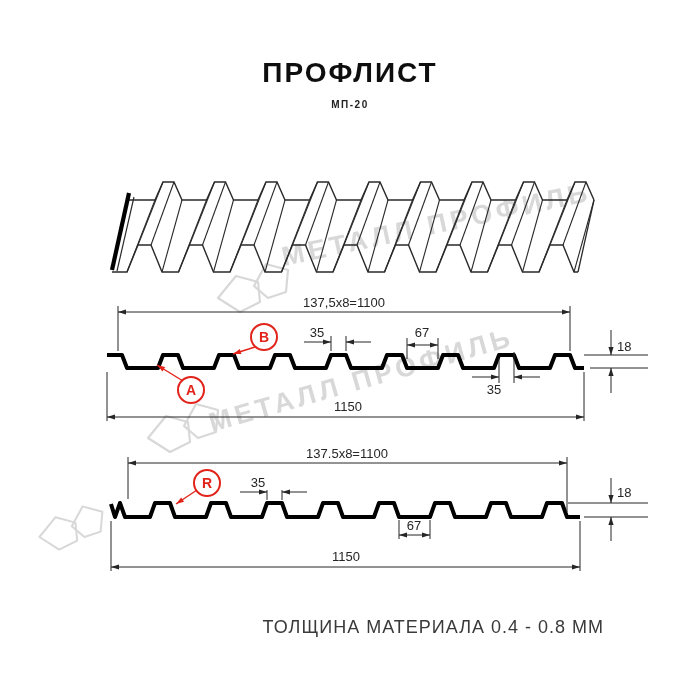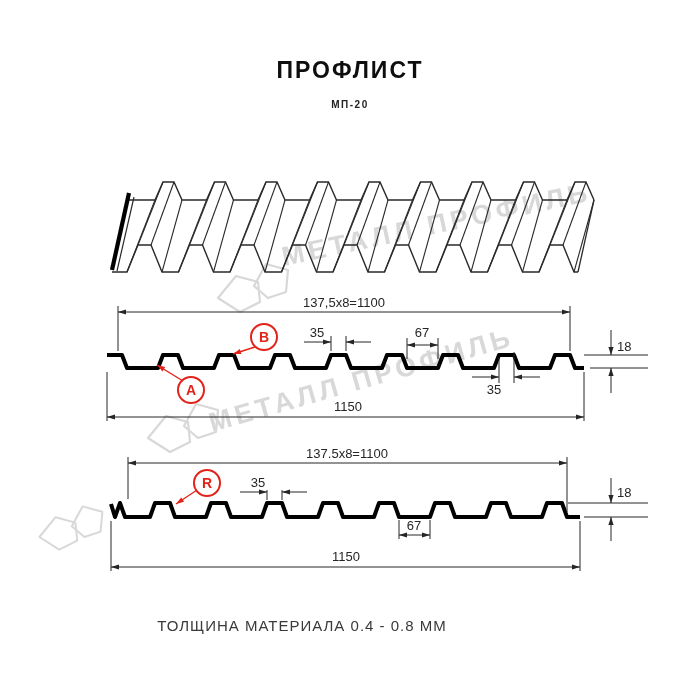--- a/index.html
+++ b/index.html
@@ -1,23 +1,23 @@
 <!DOCTYPE html>
 <html><head>
 <meta charset="utf-8">
 <style>
   html,body{margin:0;padding:0;background:#ffffff;}
   body{width:700px;height:700px;position:relative;overflow:hidden;
        font-family:"Liberation Sans",sans-serif;}
   .title{position:absolute;top:57px;left:0;width:700px;text-align:center;
-         font-size:23px;font-weight:bold;letter-spacing:2px;color:#0e0e0e;}
+         font-size:28px;font-weight:bold;letter-spacing:2px;color:#0e0e0e;}
   .subtitle{position:absolute;top:99px;left:0;width:700px;text-align:center;
          font-size:10px;font-weight:600;letter-spacing:1.5px;color:#222;}
-  .footer{position:absolute;top:617px;left:0;width:604px;text-align:center;
-         font-size:15px;letter-spacing:1px;color:#3a3a3a;}
+  .footer{position:absolute;top:617px;left:0;width:604px;text-align:right;
+         font-size:18px;letter-spacing:1px;color:#3a3a3a;}
   svg{position:absolute;top:0;left:0;}
   .dimtext{font-size:13px;fill:#262626;}
   .wmtext{font-size:27px;font-weight:bold;letter-spacing:4px;fill:#d8d8d8;}
   .redletter{font-size:14px;font-weight:bold;fill:#e2231a;}
 </style>
 </head>
 <body>
 
 <div class="title">ПРОФЛИСТ</div>
 <div class="subtitle">МП-20</div>

